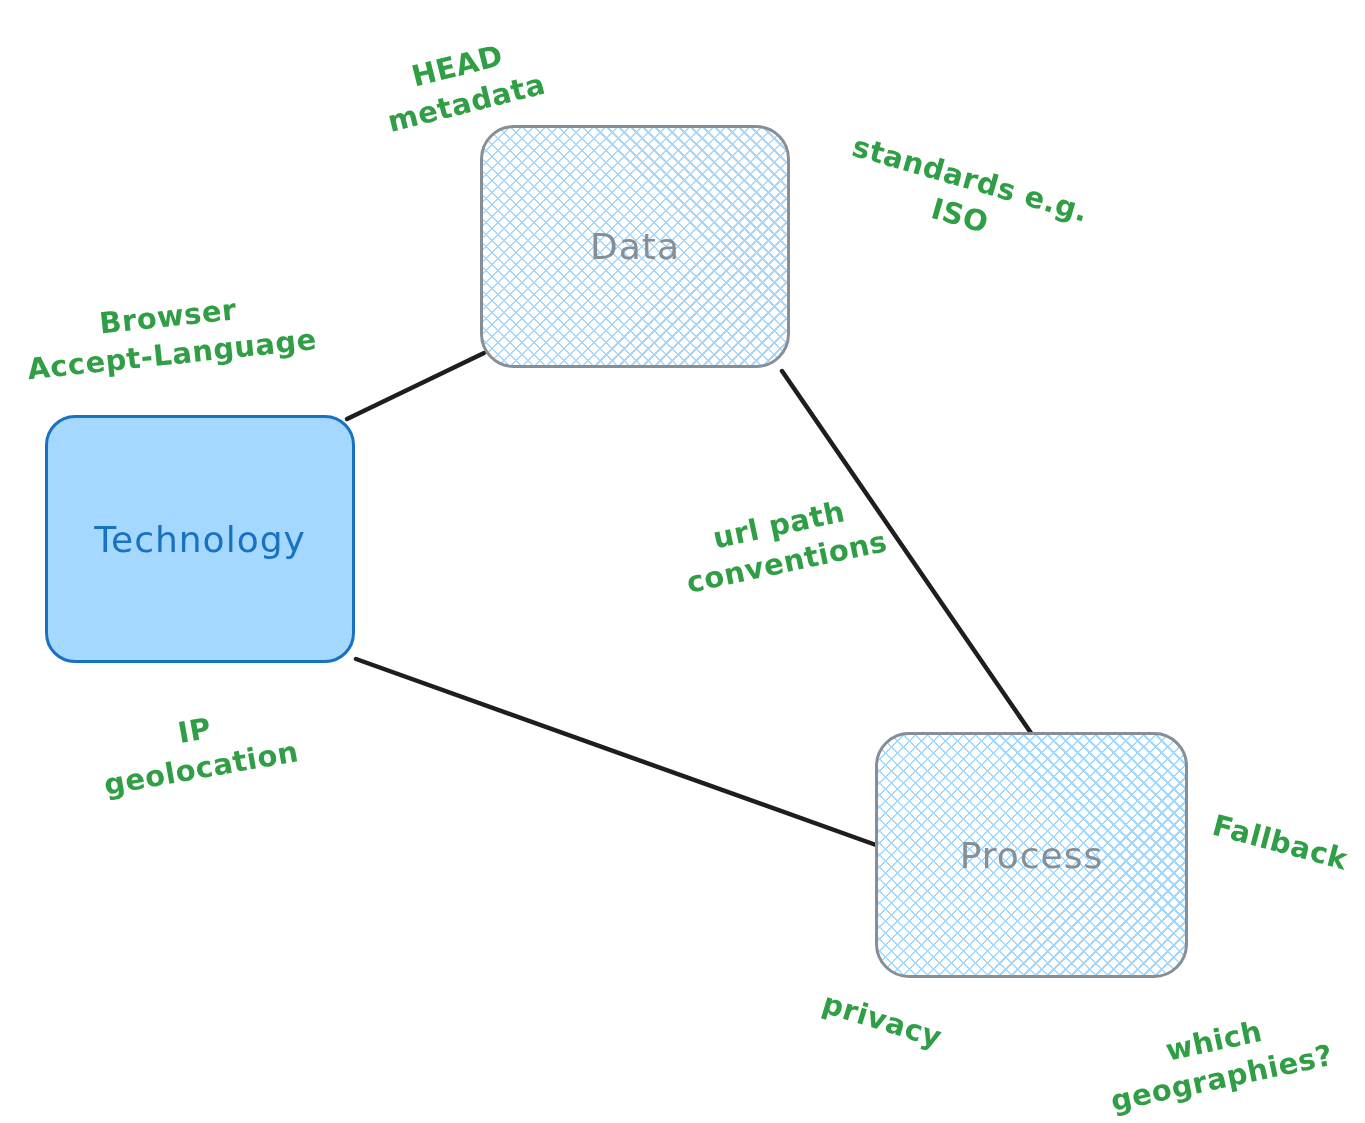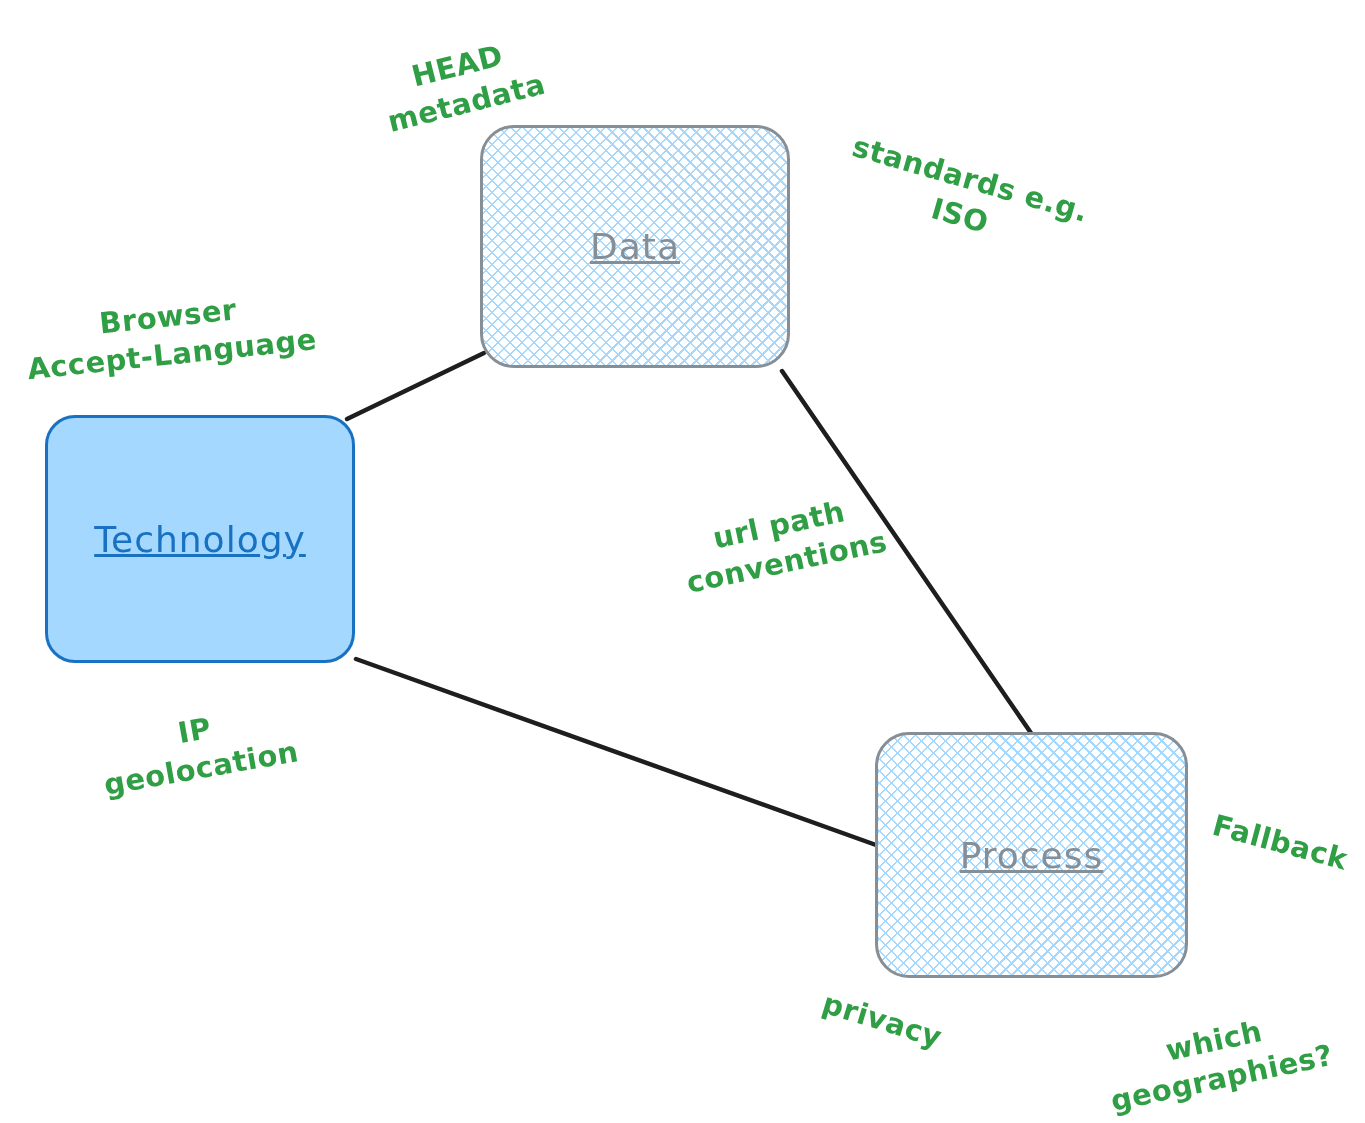--- a/index.html
+++ b/index.html
@@ -51,21 +51,20 @@
       repeating-linear-gradient(135deg, var(--hatch-blue) 0 1.7px, transparent 1.7px 8.5px);
   }
   .node-solid{
     border-color:var(--node-blue-border);
     background:var(--node-blue-fill);
   }
   .node-label{
     font-size:36px;
     font-weight:500;
     letter-spacing:1px;
-    text-decoration:underline;
   }
   .node-hatch .node-label{ color:var(--node-gray-text); }
   .node-solid .node-label{ color:var(--node-blue-border); }
 
   #node-data       { left:480px; top:125px; width:310px; height:243px; }
   #node-technology { left:45px;  top:415px; width:310px; height:248px; border-radius:30px; }
   #node-process    { left:875px; top:732px; width:313px; height:246px; }
 
   .annotation{
     position:absolute;

